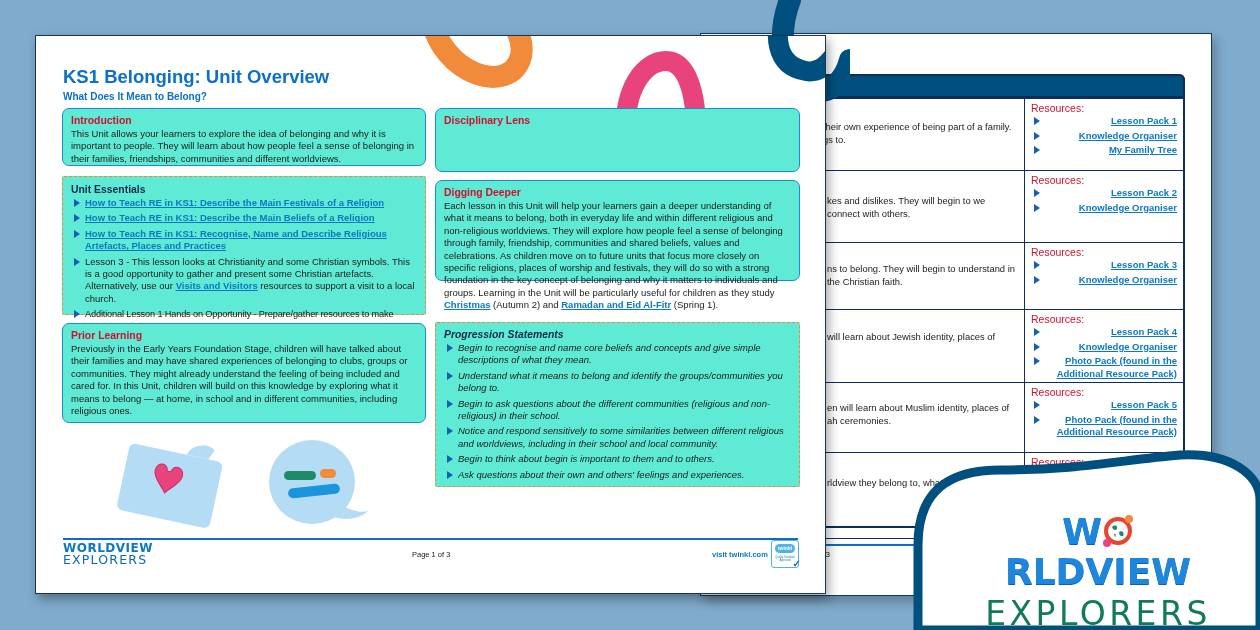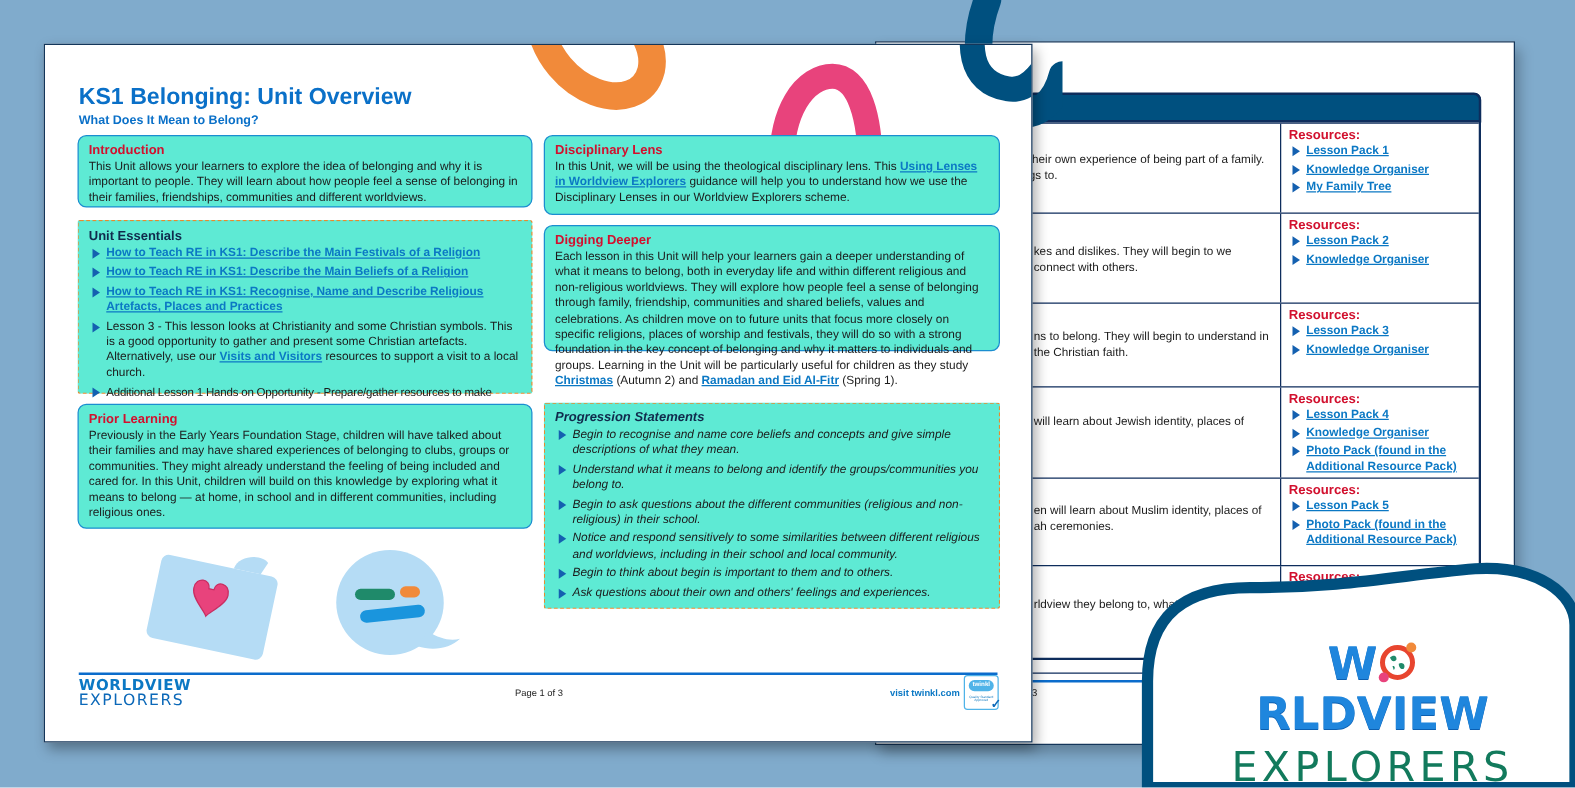--- a/index.html
+++ b/index.html
@@ -23,22 +23,22 @@
     border: 2px solid #0e2d5c; border-top: none; border-radius: 6px 6px 0 0;
   }
   .back-table-head {
     height: 24px; background: #00507f; border-radius: 6px 6px 0 0;
     margin: 0 -2px; border: 2px solid #0e2d5c; border-bottom: 2px solid #0e2d5c;
   }
   .back-row { display: flex; border-top: 1px solid #0e2d5c; }
   .back-row:first-of-type { border-top: none; }
   .back-desc { width: 202px; border-right: 1px solid #0e2d5c; padding: 22px 6px 6px 4px; font-size: 9.4px; line-height: 12.5px; }
   .back-res { flex: 1; padding: 3px 6px 4px 6px; }
-  .res-title { color: #d2102e; font-weight: bold; font-size: 10.5px; line-height: 12px; }
-  .res-list { list-style: none; margin-top: 1px; }
+  .res-title { color: #d2102e; font-weight: normal; font-size: 10.5px; line-height: 12px; }
+  .res-list { list-style: none; margin-top: 1px; text-align: right; }
   .res-list li { position: relative; padding-left: 14px; font-size: 9.5px; line-height: 12.2px; margin-bottom: 2.5px; }
   .res-list li::before {
     content: ""; position: absolute; left: 3px; top: 2px;
     border-left: 6px solid #1460b0; border-top: 4px solid transparent; border-bottom: 4px solid transparent;
   }
   .back-footer-line { position: absolute; left: 120px; right: 28px; top: 510px; border-top: 2px solid #0b6ccc; }
   .back-footer-line2 { position: absolute; left: 120px; right: 28px; top: 504px; border-top: 1px solid #0e2d5c; }
   .back-pagenum { position: absolute; left: 120px; top: 516px; font-size: 8px; }
 
   
@@ -219,21 +219,20 @@
     </ul>
   </div>
 
   <div class="box solid" style="left:26px;top:287px;width:364px;height:100px;">
     <div class="box-title red">Prior Learning</div>
     <div>Previously in the Early Years Foundation Stage, children will have talked about their families and may have shared experiences of belonging to clubs, groups or communities. They might already understand the feeling of being included and cared for. In this Unit, children will build on this knowledge by exploring what it means to belong — at home, in school and in different communities, including religious ones.</div>
   </div>
 
   <div class="box solid" style="left:399px;top:72px;width:365px;height:64px;">
     <div class="box-title red">Disciplinary Lens</div>
-    <div><span>In this Unit, we will be using the theological disciplinary lens. This </span><a>Using Lenses in Worldview Explorers</a><span> guidance will help you to understand how we use the Disciplinary Lenses in our Worldview Explorers scheme.</span></div>
   </div>
 
   <div class="box solid" style="left:399px;top:144px;width:365px;height:101px;">
     <div class="box-title red">Digging Deeper</div>
     <div><span>Each lesson in this Unit will help your learners gain a deeper understanding of what it means to belong,  both in everyday life and within different religious and non-religious worldviews. They will explore how people feel a sense of belonging through family, friendship, communities and shared beliefs, values and celebrations. As children move on to future units that focus more closely on specific religions, places of worship and festivals, they will do so with a strong foundation in the key concept of belonging and why it matters to individuals and groups. Learning in the Unit will be particularly useful for children as they study </span><a>Christmas</a><span> (Autumn 2) and </span><a>Ramadan and Eid Al-Fitr</a><span> (Spring 1).</span></div>
   </div>
 
   <div class="box dashed" style="left:399px;top:286px;width:365px;height:165px;border-radius:2px;font-style:italic;">
     <div class="box-title navy">Progression Statements</div>
     <ul class="bullets">

